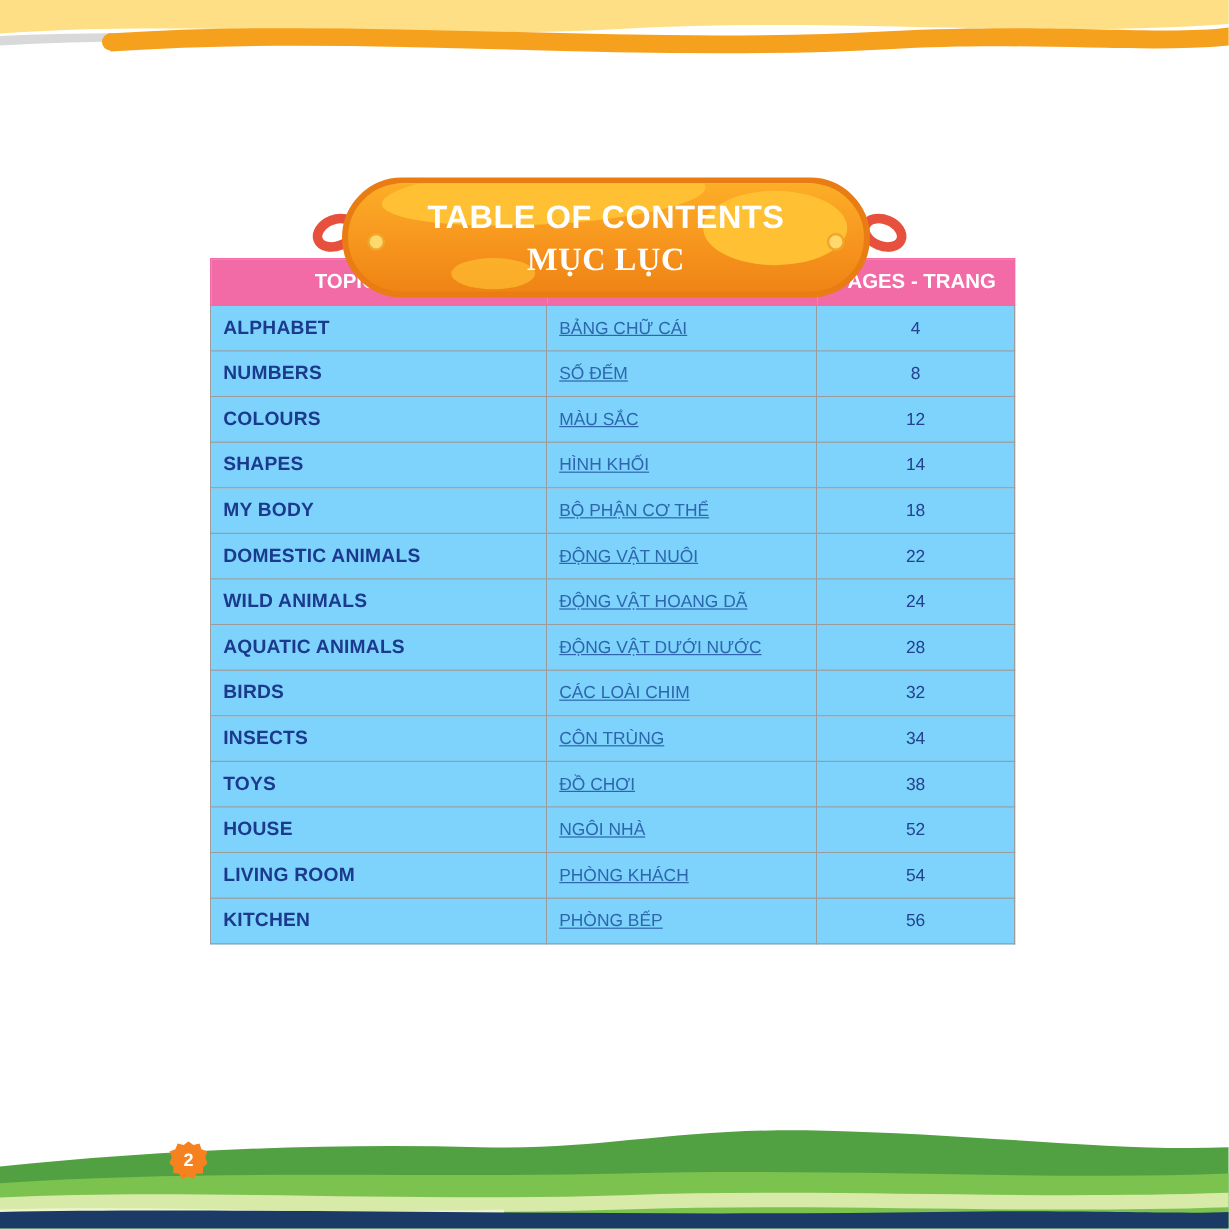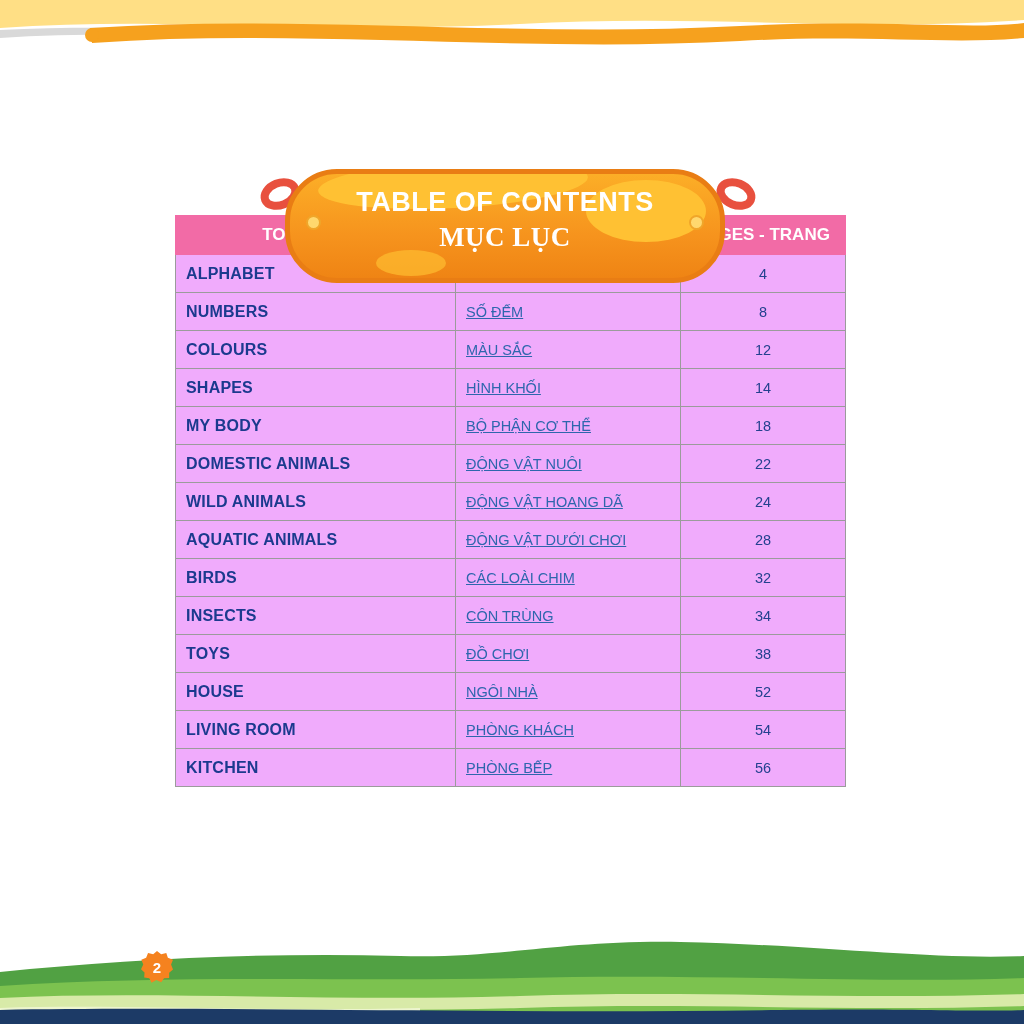--- a/index.html
+++ b/index.html
@@ -14,26 +14,25 @@
   
   .top-deco { position:absolute; left:0; top:0; width:1024px; height:70px; }
 
   
   .badge-wrap { position:absolute; left:0; top:70px; width:1024px; height:120px; }
   .hook { position:absolute; z-index:1; }
   .hook-left  { left:256px; top:98px; }
   .hook-right { left:700px; top:98px; }
   .pill {
     position:absolute; z-index:2;
-    left:285px; top:78px; width:440px; height:114px;
+    left:285px; top:78px; width:440px; height:100px;
     background:linear-gradient(180deg,#fcae27 0%, #f6931d 60%, #ef8414 100%);
     border:5px solid #e97d14;
     border-radius:52px;
     overflow:hidden;
-    margin-top:21px;
   }
   .blob { position:absolute; background:#ffc133; border-radius:50%; }
   .b1 { left:28px; top:-14px; width:270px; height:48px; transform:rotate(-3deg); }
   .b2 { right:14px; top:6px; width:120px; height:62px; }
   .b3 { left:86px; bottom:2px; width:70px; height:26px; opacity:.65; }
   .rivet {
     position:absolute; top:41px; width:15px; height:15px;
     background:#ffd86e; border:2px solid #f0a62a; border-radius:50%;
   }
   .rivet-left { left:16px; }
@@ -56,21 +55,21 @@
   .toc col.c3 { width:165px; }
   .toc th {
     background:#f26ba6; color:#ffffff;
     font-size:17px; font-weight:bold;
     height:39px; text-align:center;
     border:1px solid #e returnees;
     border:1px solid #f26ba6;
   }
   .toc td {
     border:1px solid #9b9b9b;
-    height:38px; background:#f0abfc;
+    height:38px; background:#7dd3fc;
     vertical-align:middle;
   }
   td.topic {
     color:#1b3a8e; font-weight:bold; font-size:16px;
     padding-left:10px; letter-spacing:.2px;
   }
   td.vi {
     color:#2e66ad; font-size:14.5px; padding-left:10px;text-decoration:underline;
   }
   td.page {
@@ -168,21 +167,21 @@
   </tr>
 
   <tr>
     <td class="topic">WILD ANIMALS</td>
     <td class="vi">ĐỘNG VẬT HOANG DÃ</td>
     <td class="page">24</td>
   </tr>
 
   <tr>
     <td class="topic">AQUATIC ANIMALS</td>
-    <td class="vi">ĐỘNG VẬT DƯỚI CHƠI</td>
+    <td class="vi">ĐỘNG VẬT DƯỚI NƯỚC</td>
     <td class="page">28</td>
   </tr>
 
   <tr>
     <td class="topic">BIRDS</td>
     <td class="vi">CÁC LOÀI CHIM</td>
     <td class="page">32</td>
   </tr>
 
   <tr>

